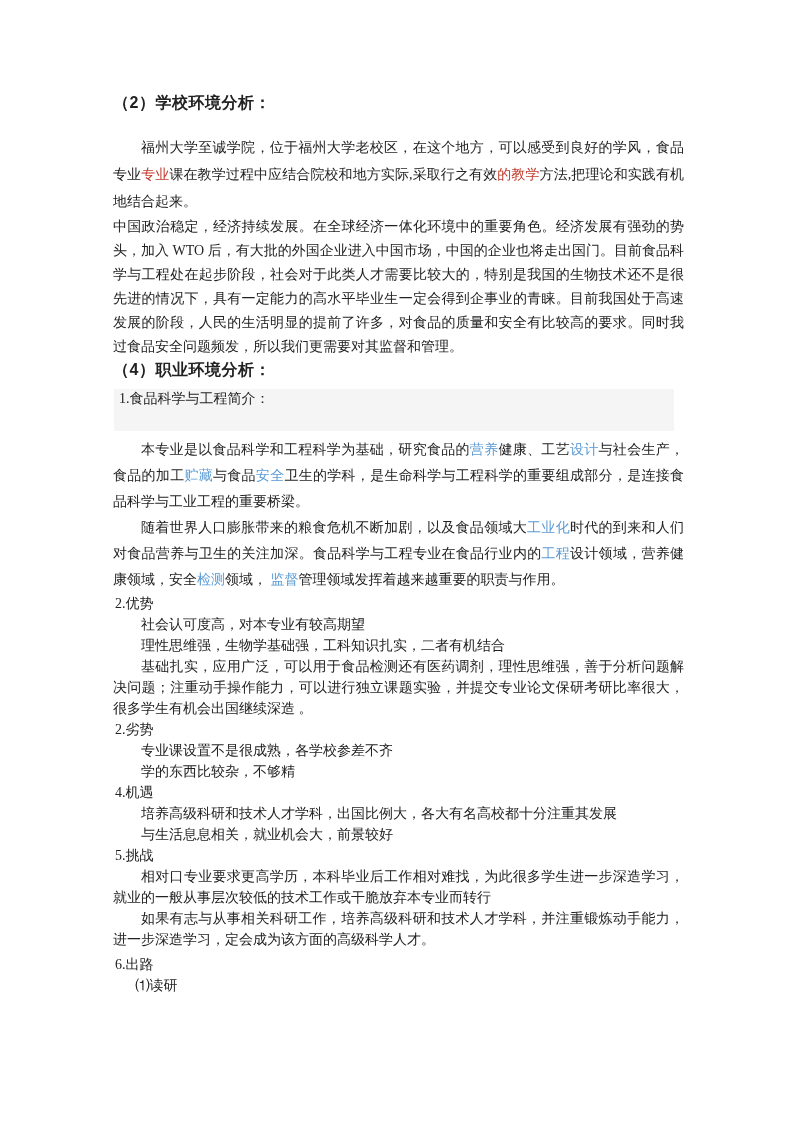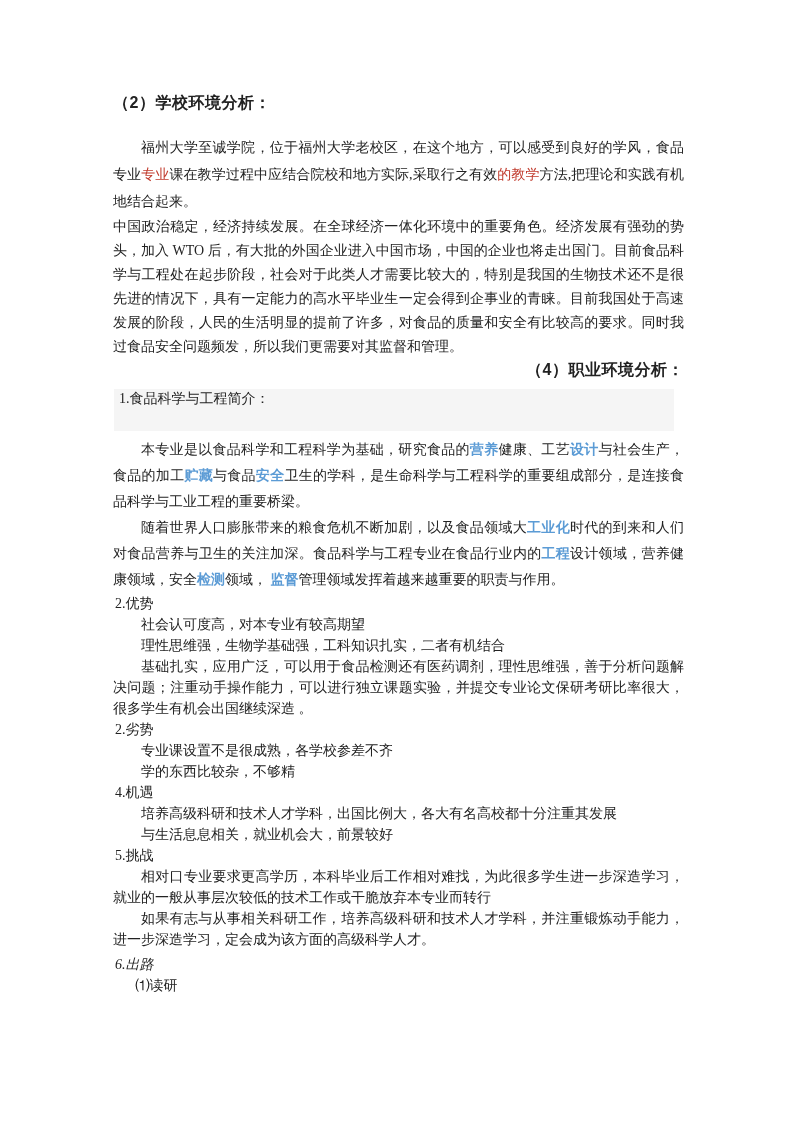--- a/index.html
+++ b/index.html
@@ -22,21 +22,21 @@
   }
   .hd {
     font-family: "Liberation Sans", "DejaVu Sans", sans-serif;
     font-weight: bold;
     font-size: 16px;
     line-height: 22px;
     margin: 0 0 20px 0;
     letter-spacing: 0.5px;
   }
   .hd.h-society { margin: 9px 0 8px 0; }
-  .hd.h-career  { margin: 0 0 8px 0; text-align: right; }
+  .hd.h-career  { margin: 0 0 8px 0; }
   .para {
     margin: 0;
     text-align: justify;
   }
   .lh27 { line-height: 27px; }
   .lh26 { line-height: 26px; }
   .lh24 { line-height: 24px; }
   .indent { text-indent: 2em; }
   .band {
     box-sizing: border-box;
@@ -47,30 +47,30 @@
     background: var(--band-bg, #f5f5f5);
     display: flex;
     align-items: flex-start;
     line-height: 20px;
   }
   .label {
     margin: 0;
     padding-left: 2px;
     line-height: 21px;
   }
-  .label.gap-top { margin-top: 4px; font-style: italic; }
+  .label.gap-top { margin-top: 4px; }
   .item {
     margin: 0;
     line-height: 21px;
     text-indent: 2em;
     text-align: justify;
   }
   .item.small-indent { text-indent: 1.6em; }
   .seg-red  { color: var(--red, #c0392b); }
-  .seg-blue { color: var(--blue, #5b9bd5); font-weight: bold; }
+  .seg-blue { color: var(--blue, #5b9bd5); }
 </style>
 </head>
 <body>
 
 <div class="page">
 
   <h2 class="hd">（2）学校环境分析：</h2>
 
   <p class="para lh27 indent"><span>福州大学至诚学院，位于福州大学老校区，在这个地方，可以感受到良好的学风，食品专业</span><span class="seg-red">专业</span><span>课在教学过程中应结合院校和地方实际,采取行之有效</span><span class="seg-red">的教学</span><span>方法,把理论和实践有机地结合起来。</span></p>
 

